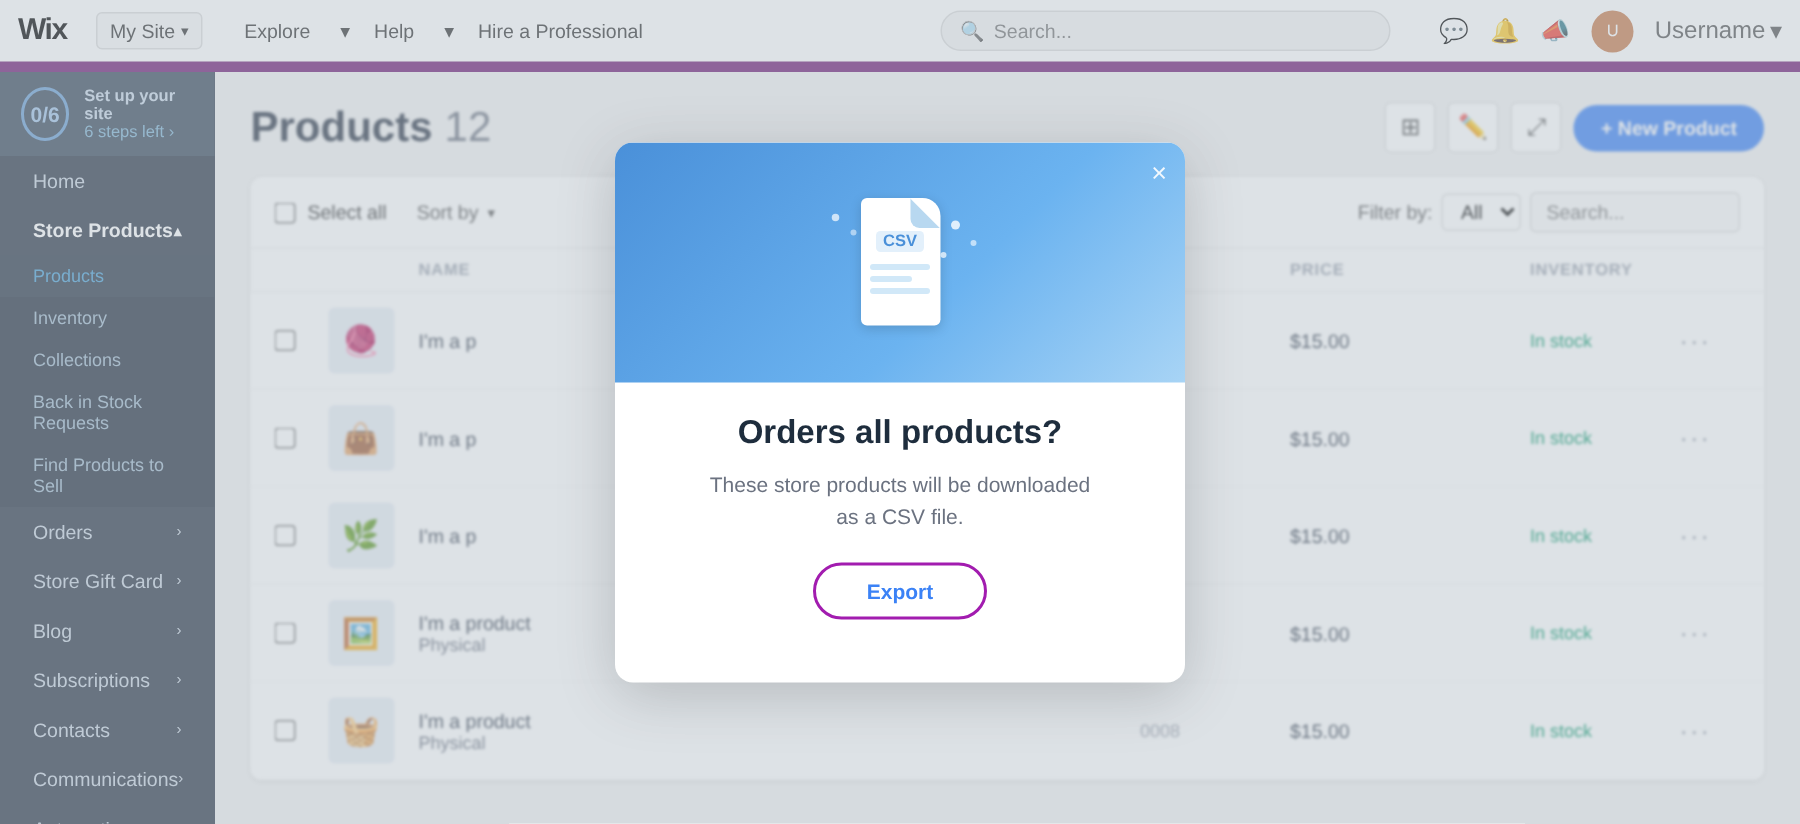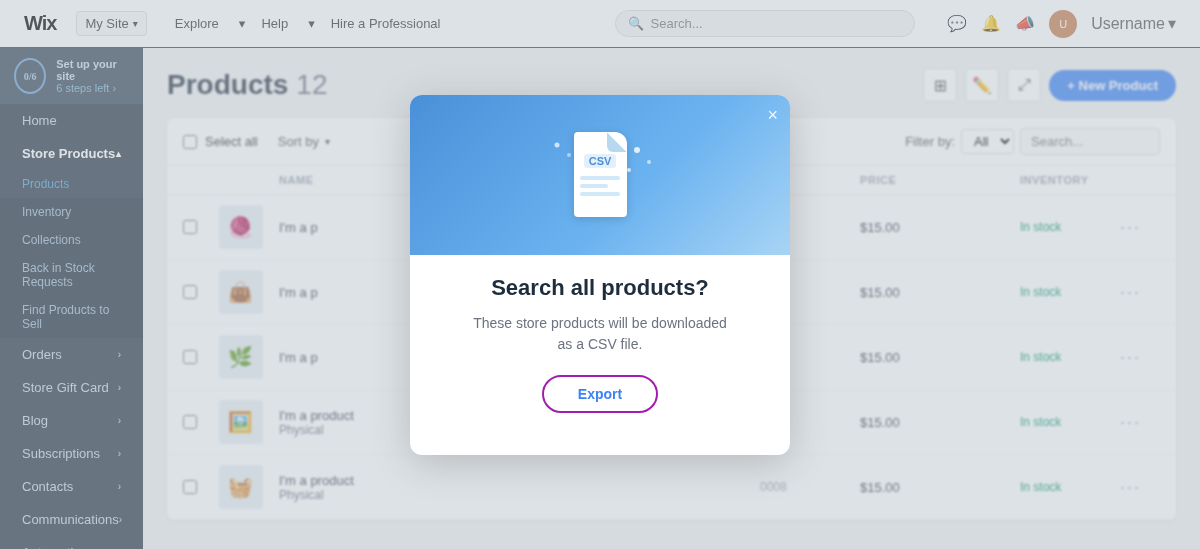--- a/index.html
+++ b/index.html
@@ -2,24 +2,24 @@
 <html><head>
   <meta charset="utf-8">
   <style>
     * { box-sizing: border-box; margin: 0; padding: 0; }
     body { font-family: Helvetica Neue, Arial, sans-serif; font-size: 13px; background: #f3f3f3; overflow: hidden; }
 
     
     .top-nav {
       height: 48px;
       background: #fff;
-      border-bottom: 1px solid #701a75;
+      border-bottom: 7px solid #701a75;
       display: flex;
       align-items: center;
-      padding: 0 24px;
+      padding: 0 12px;
       gap: 20px;
       position: fixed;
       top: 0; left: 0; right: 0;
       z-index: 100;
     }
     .wix-logo {
       font-weight: 700;
       font-size: 20px;
       color: #000;
       letter-spacing: -1px;
@@ -62,21 +62,21 @@
     }
     .sidebar-setup {
       background: #3a4a5c;
       padding: 10px 14px;
       display: flex; align-items: center; gap: 10px;
     }
     .setup-circle {
       width: 36px; height: 36px; border-radius: 50%;
       border: 2px solid #6b9fd4;
       display: flex; align-items: center; justify-content: center;
-      font-size: 10px; color: #a0c4e8; font-weight: 600; font-family: Liberation Serif, serif;
+      font-size: 14px; color: #a0c4e8; font-weight: 600;
     }
 
     .sidebar-item {
       padding: 9px 22px;
       font-size: 13px;
       color: #c8d4e0;
       cursor: pointer;
       display: flex; align-items: center; justify-content: space-between;
     }
     .sidebar-item.active-parent { color: #fff; }
@@ -475,20 +475,20 @@
           <circle cx="12" cy="28" r="2" fill="rgba(255,255,255,0.7)"></circle>
         </svg>
         <svg style="position:absolute;top:5px;left:-25px;width:30px;height:30px;">
           <circle cx="8" cy="8" r="2.5" fill="rgba(255,255,255,0.7)"></circle>
           <circle cx="20" cy="18" r="2" fill="rgba(255,255,255,0.5)"></circle>
         </svg>
       </div>
     </div>
 
     <div class="modal-body">
-      <div class="modal-title">Search all products?</div>
+      <div class="modal-title">Orders all products?</div>
       <div class="modal-desc">
         These store products will be downloaded<br>as a CSV file.
       </div>
       <button class="export-btn">Export</button>
     </div>
   </div>
 </div>
 
 </body></html>

